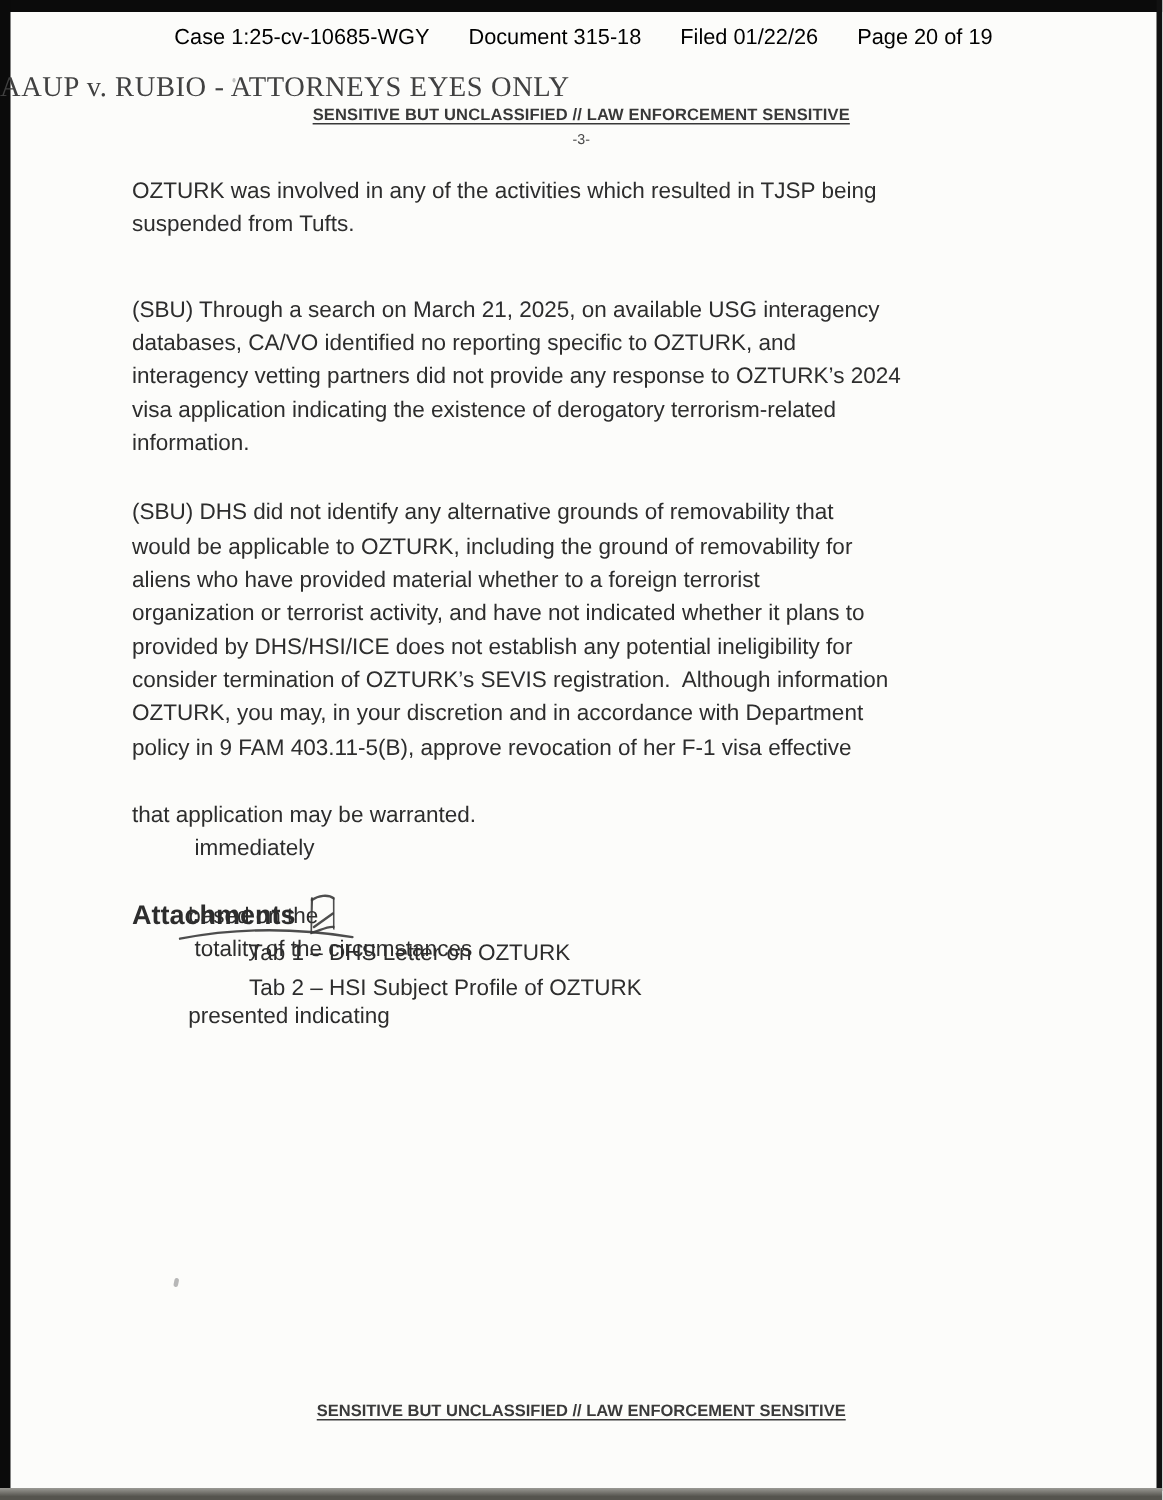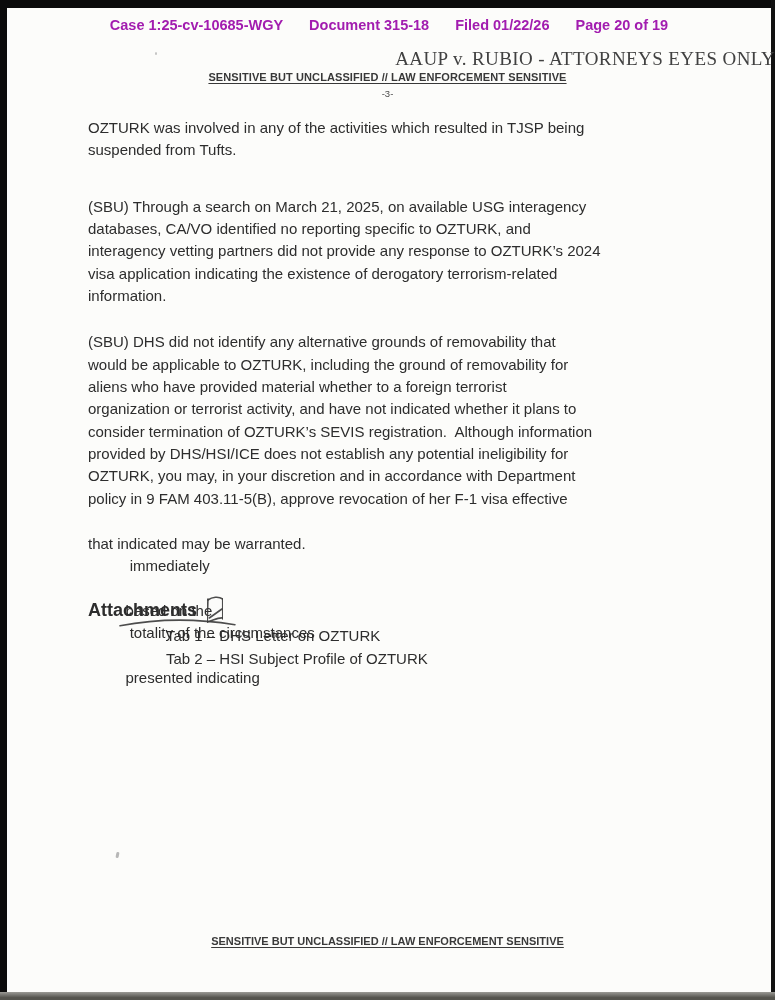--- a/index.html
+++ b/index.html
@@ -13,23 +13,23 @@
   }
   
   .border-top{position:absolute;left:0;top:0;width:775px;height:8px;background:#0b0b0b;}
   .border-left{position:absolute;left:0;top:0;width:7px;height:1000px;background:#0b0b0b;}
   .border-right{position:absolute;left:771px;top:0;width:4px;height:994px;background:#111;}
   .bottom-band{position:absolute;left:0;top:992px;width:775px;height:8px;
     background:linear-gradient(#9b9a95,#55544e 70%);}
   
   .stamp-row{position:absolute;left:7px;right:4px;top:17px;
     display:flex;justify-content:center;gap:26px;
-    font-size:14.5px;color:#a21caf;white-space:pre;font-weight:bold;}
+    font-size:14.5px;color:#000000;white-space:pre;}
   
-  .title{position:absolute;left:0;right:0;top:48px;text-align:right;
+  .title{position:absolute;left:0;right:0;top:48px;text-align:left;
     font-family:"Liberation Serif","DejaVu Serif",serif;
     font-size:19px;letter-spacing:.4px;color:#414141;}
   .classification{position:absolute;left:0;right:0;top:71px;text-align:center;
     font-size:11px;font-weight:bold;color:#383838;letter-spacing:.1px;}
   .classification span{text-decoration:underline;text-underline-offset:2px;}
   .pagenum{position:absolute;left:0;right:0;top:88px;text-align:center;
     font-size:9.5px;color:#4a4a4a;}
   
   .body{position:absolute;left:88px;top:117px;width:620px;font-size:15px;}
   .line{height:22.35px;line-height:22.35px;white-space:pre;}
@@ -84,42 +84,42 @@
       <div class="line">databases, CA/VO identified no reporting specific to OZTURK, and</div>
       <div class="line">interagency vetting partners did not provide any response to OZTURK’s 2024</div>
       <div class="line">visa application indicating the existence of derogatory terrorism-related</div>
       <div class="line">information.</div>
     </div>
     <div class="p3">
       <div class="line">(SBU) DHS did not identify any alternative grounds of removability that</div>
       <div class="line">would be applicable to OZTURK, including the ground of removability for</div>
       <div class="line">aliens who have provided material whether to a foreign terrorist</div>
       <div class="line">organization or terrorist activity, and have not indicated whether it plans to</div>
+      <div class="line">provided by DHS/HSI/ICE does not establish any potential ineligibility for</div>
       <div class="line">consider termination of OZTURK’s SEVIS registration.  Although information</div>
-      <div class="line">provided by DHS/HSI/ICE does not establish any potential ineligibility for</div>
       <div class="line">OZTURK, you may, in your discretion and in accordance with Department</div>
       <div class="line">policy in 9 FAM 403.11-5(B), approve revocation of her F-1 visa effective</div>
       <div class="line">
         <span class="word-underlined">
           <span>immediately</span>
           <svg viewBox="0 0 115 14" preserveAspectRatio="none">
             <path class="ann" d="M1,11 Q55,1 113,10" vector-effect="non-scaling-stroke"></path>
           </svg>
         </span><span> based on the </span><span class="phrase-circled">
           <span>totality of the circumstances</span>
           <svg viewBox="0 0 220 28" preserveAspectRatio="none">
             <path class="ann" d="M3,26 L13,3" vector-effect="non-scaling-stroke"></path>
             <path class="ann" d="M12,4 C70,1 160,0 216,3" vector-effect="non-scaling-stroke"></path>
             <path class="ann" d="M216,3 L217,23" vector-effect="non-scaling-stroke"></path>
             <path class="ann" d="M4,26 C70,25 160,21 216,22" vector-effect="non-scaling-stroke"></path>
             <path class="ann" d="M32,22 L205,13" vector-effect="non-scaling-stroke"></path>
           </svg>
         </span><span> presented indicating</span>
       </div>
-      <div class="line">that indicated may be warranted.</div>
+      <div class="line">that application may be warranted.</div>
     </div>
 
     <div class="attachments">
       <div class="attach-heading">Attachments</div>
       <div class="attach-list">
         <div class="line">Tab 1 – DHS Letter on OZTURK</div>
         <div class="line">Tab 2 – HSI Subject Profile of OZTURK</div>
       </div>
     </div>
   </div>

